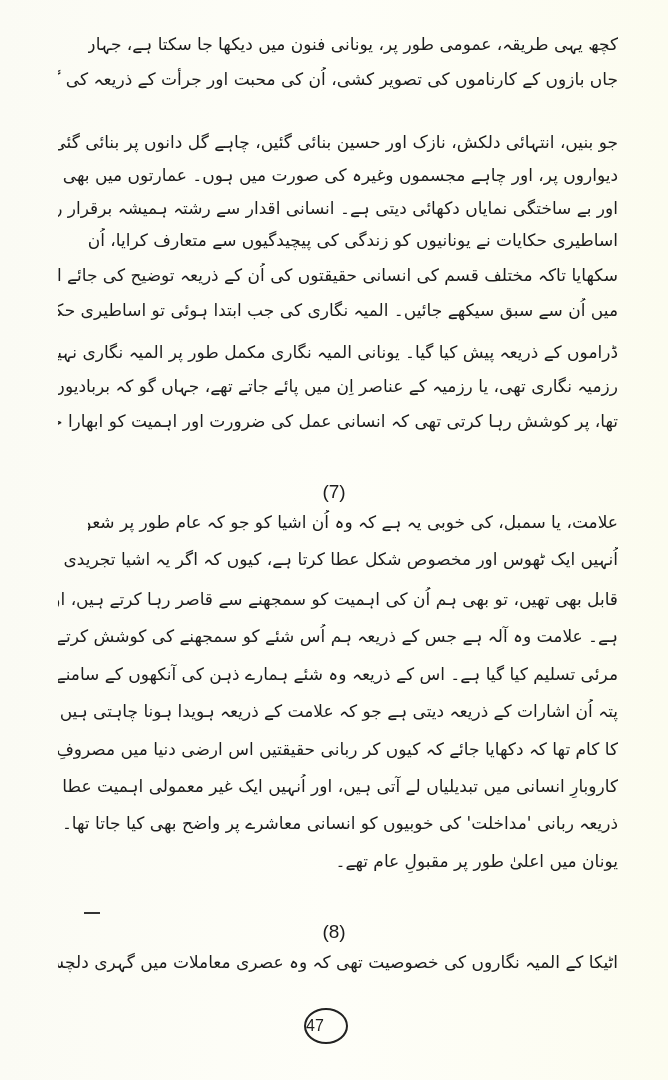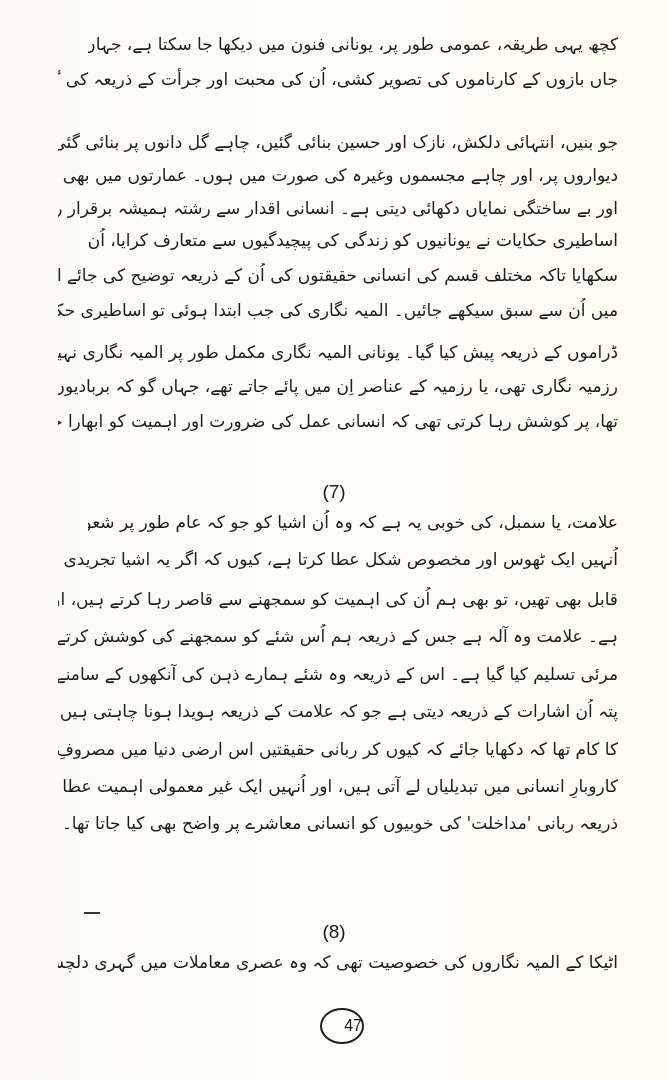--- a/index.html
+++ b/index.html
@@ -18,23 +18,23 @@
     direction:rtl; text-align:justify; text-align-last:justify;
     font-size:17px; line-height:24px; white-space:nowrap; overflow:hidden;
   }
   .line.indent { width:530px; }
   .line.last { text-align-last:right; }
   .heading {
     position:absolute; left:0; width:668px; text-align:center;
     font-family:"Liberation Sans", sans-serif; font-size:19px; line-height:24px;
   }
   .pageno {
-    position:absolute; left:320px; top:1008px; width:40px; height:32px;
+    position:absolute; left:304px; top:1008px; width:40px; height:32px;
     border:2px solid #222; border-radius:50%;
-    display:flex; align-items:center; justify-content:flex-end;
+    display:flex; align-items:center; justify-content:flex-start;
     font-family:"Liberation Sans", sans-serif; font-size:16px;
   }
   .mark {
     position:absolute; left:84px; top:912px; width:16px; height:2px; background:#333;
   }
 </style>
 </head>
 <body>
 
 <div class="page">
@@ -56,20 +56,21 @@
 
   <div class="line indent" style="top:510px">علامت، یا سمبل، کی خوبی یہ ہے کہ وہ اُن اشیا کو جو کہ عام طور پر شعوری گرفت میں نہیں آسکتیں،</div>
   <div class="line" style="top:547px">اُنہیں ایک ٹھوس اور مخصوص شکل عطا کرتا ہے، کیوں کہ اگر یہ اشیا تجریدی طور پر واضح کرنے کے</div>
   <div class="line" style="top:587px">قابل بھی تھیں، تو بھی ہم اُن کی اہمیت کو سمجھنے سے قاصر رہا کرتے ہیں، اور شاید اس وجہ سے ایسا ہوتا</div>
   <div class="line" style="top:624px">ہے۔ علامت وہ آلہ ہے جس کے ذریعہ ہم اُس شئے کو سمجھنے کی کوشش کرتے ہیں جس کا وجود غیر</div>
   <div class="line" style="top:662px">مرئی تسلیم کیا گیا ہے۔ اس کے ذریعہ وہ شئے ہمارے ذہن کی آنکھوں کے سامنے آجاتی ہے، اور اپنا</div>
   <div class="line" style="top:699px">پتہ اُن اشارات کے ذریعہ دیتی ہے جو کہ علامت کے ذریعہ ہویدا ہونا چاہتی ہیں۔ یونانی علامات</div>
   <div class="line" style="top:737px">کا کام تھا کہ دکھایا جائے کہ کیوں کر ربانی حقیقتیں اس ارضی دنیا میں مصروفِ کار رہیں؛ کیوں کر وہ</div>
   <div class="line" style="top:774px">کاروبارِ انسانی میں تبدیلیاں لے آتی ہیں، اور اُنہیں ایک غیر معمولی اہمیت عطا کرتی ہیں۔ اس کے</div>
   <div class="line" style="top:811px">ذریعہ ربانی 'مداخلت' کی خوبیوں کو انسانی معاشرے پر واضح بھی کیا جاتا تھا۔ علامات فی نفسہ</div>
+  <div class="line last" style="top:849px">یونان میں اعلیٰ طور پر مقبولِ عام تھے۔</div>
 
   <div class="mark"></div>
   <div class="heading" style="top:920px">(8)</div>
 
   <div class="line last" style="top:950px">اٹیکا کے المیہ نگاروں کی خصوصیت تھی کہ وہ عصری معاملات میں گہری دلچسپی لیا کرتے تھے۔</div>
 
   <div class="pageno">
     <span>47</span>
   </div>
 </div>

